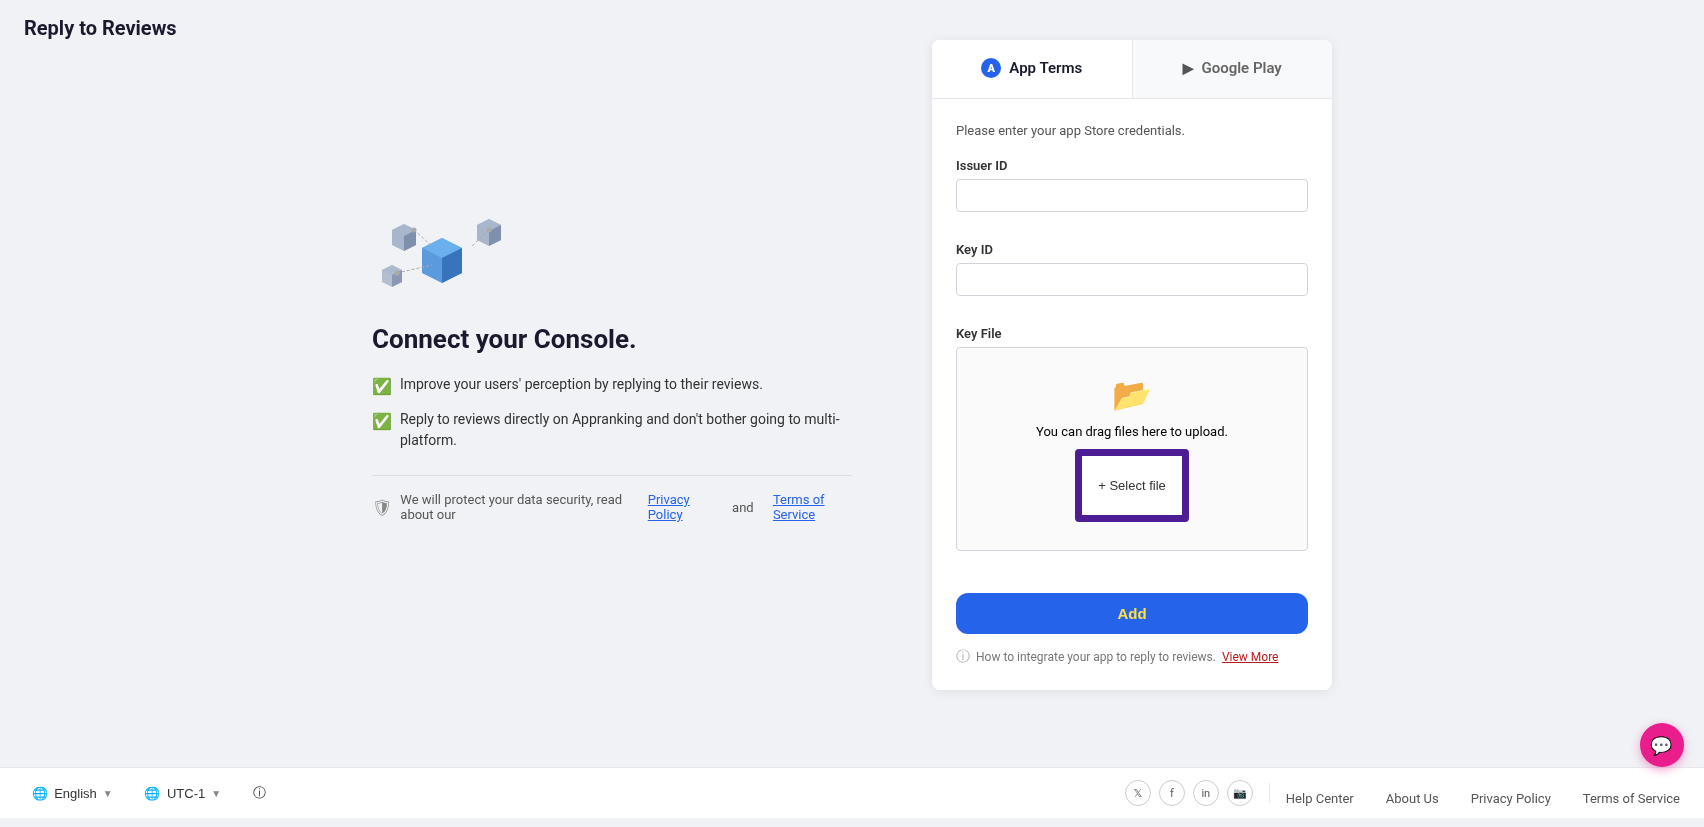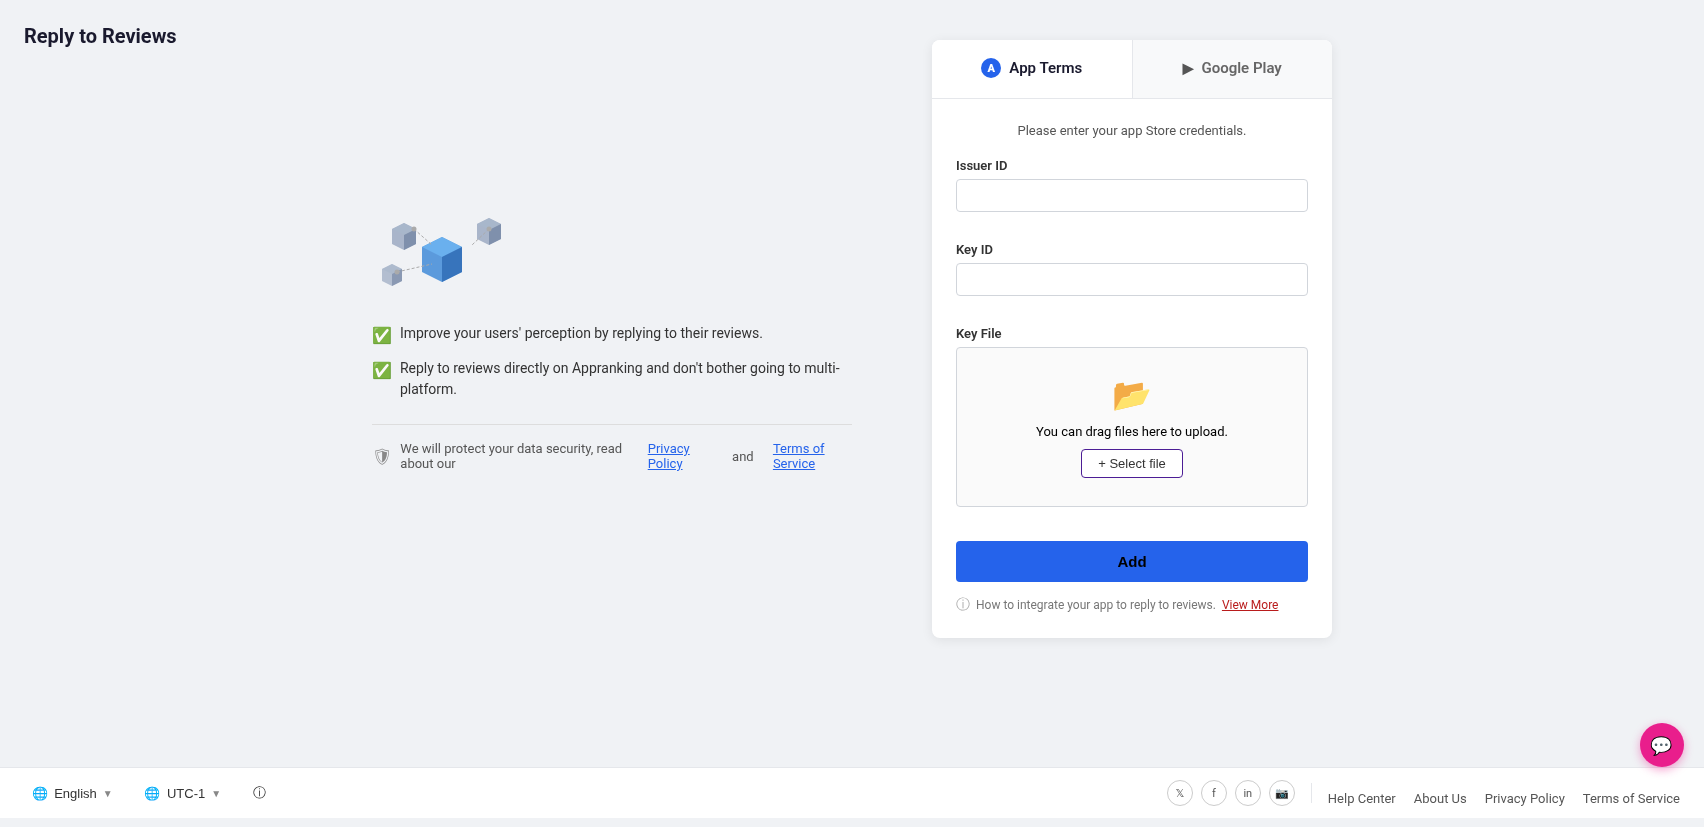--- a/index.html
+++ b/index.html
@@ -13,21 +13,21 @@
     .main-content {
       flex: 1;
       display: flex;
       align-items: center;
       justify-content: center;
       padding: 40px 20px;
       gap: 80px;
     }
     .page-title {
       position: absolute;
-      top: 24px;
+      top: 16px;
       left: 24px;
       font-size: 20px;
       font-weight: 700;
       color: #1a1a2e;
     }
     .left-panel {
       max-width: 480px;
       display: flex;
       flex-direction: column;
       align-items: flex-start;
@@ -129,21 +129,20 @@
       color: #555;
       font-size: 14px;
     }
     .form-body {
       padding: 24px;
     }
     .form-description {
       font-size: 13px;
       color: #555;
       margin-bottom: 20px;
-      text-align: center;
     }
     .form-group {
       margin-bottom: 30px;
     }
     .form-label {
       display: block;
       font-size: 13px;
       font-weight: 600;
       color: #333;
       margin-bottom: 6px;
@@ -170,40 +169,40 @@
     }
     .folder-icon {
       font-size: 32px;
       color: #2563eb;
     }
     .drag-text {
       font-size: 13px;
       color: #000000;
     }
     .select-file-btn {
-      padding: 6px 16px;
-      border: 1px solid #4c1d95;
+      padding: 22px 16px;
+      border: 7px solid #4c1d95;
       border-radius: 4px;
       background: #fff;
       font-size: 13px;
       cursor: pointer;
       color: #333;
       text-align: right;
     }
     .add-btn {
       width: 100%;
       padding: 12px;
       background: #2563eb;
-      color: #000000;
+      color: #fde047;
       border: none;
-      border-radius: 4px;
+      border-radius: 12px;
       font-size: 15px;
       font-weight: 700;
       cursor: pointer;
-      margin-top: 4px;
+      margin-top: 12px;
     }
     .help-text {
       display: flex;
       align-items: center;
       gap: 6px;
       font-size: 12px;
       color: #777;
       margin-top: 14px;
     }
     .help-text a {
@@ -263,21 +262,21 @@
       cursor: pointer;
     }
     .footer-divider {
       width: 1px;
       height: 20px;
       background: #e5e7eb;
       margin: 0 4px;
     }
     .footer-links {
       display: flex;
-      gap: 18px;
+      gap: 32px;
       margin-top: 11px;
     }
     .footer-link {
       font-size: 13px;
       color: #555;
       cursor: pointer;
       text-decoration: none;
     }
     .chat-fab {
       position: fixed;
@@ -346,20 +345,21 @@
 
           <line x1="42" y1="22" x2="60" y2="38" stroke="#aaa" stroke-width="1" stroke-dasharray="3,2"></line>
           <line x1="117" y1="22" x2="100" y2="38" stroke="#aaa" stroke-width="1" stroke-dasharray="3,2"></line>
           <circle cx="42" cy="22" r="2.5" fill="#aaa"></circle>
           <circle cx="117" cy="22" r="2.5" fill="#aaa"></circle>
           <circle cx="25" cy="65" r="2.5" fill="#aaa"></circle>
           <line x1="25" y1="65" x2="60" y2="57" stroke="#aaa" stroke-width="1" stroke-dasharray="3,2"></line>
         </svg>
       </div>
 
+      <h2 class="connect-title">Connect your Console.</h2>
 
       <ul class="feature-list">
         <li>
           <span class="check-icon">✅</span>
           <span>Improve your users' perception by replying to their reviews.</span>
         </li>
         <li>
           <span class="check-icon">✅</span>
           <span>Reply to reviews directly on Appranking and don't bother going to multi-platform.</span>
         </li>

